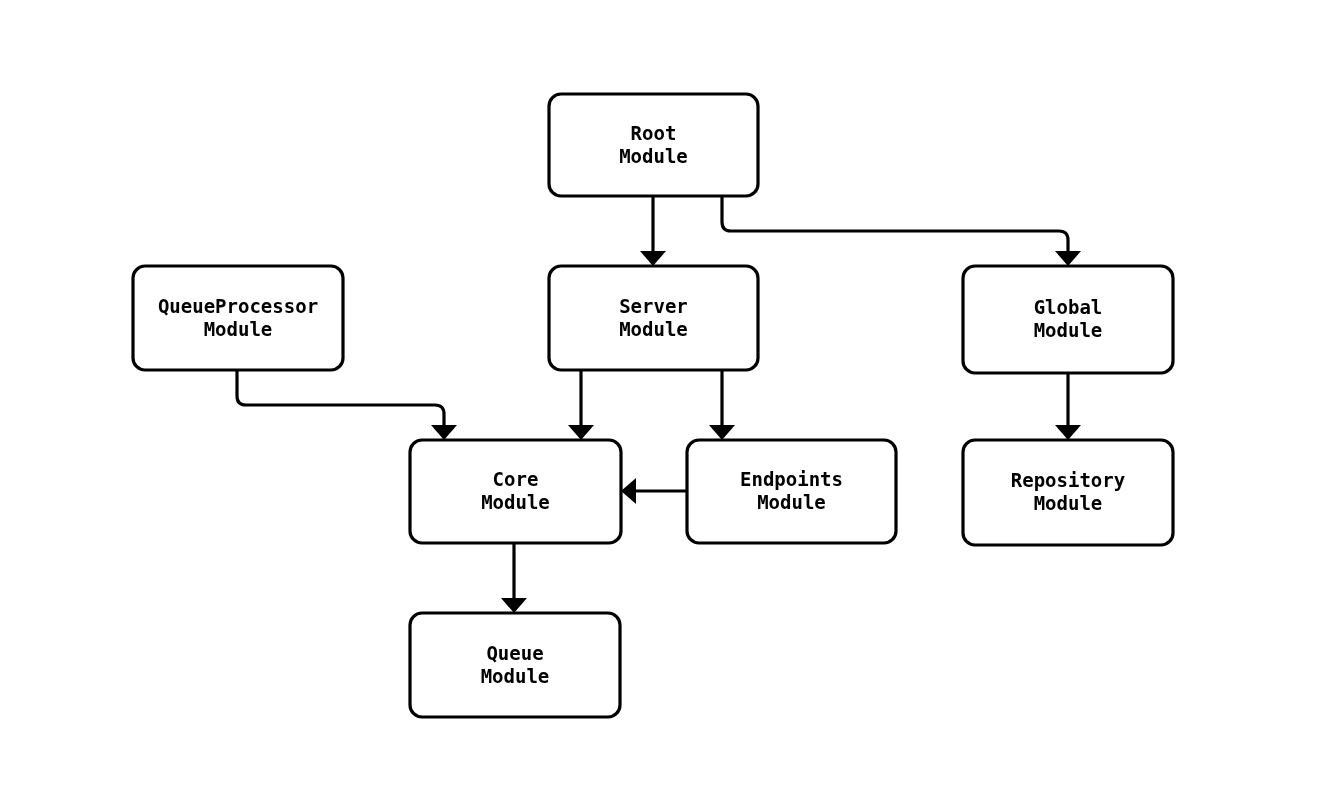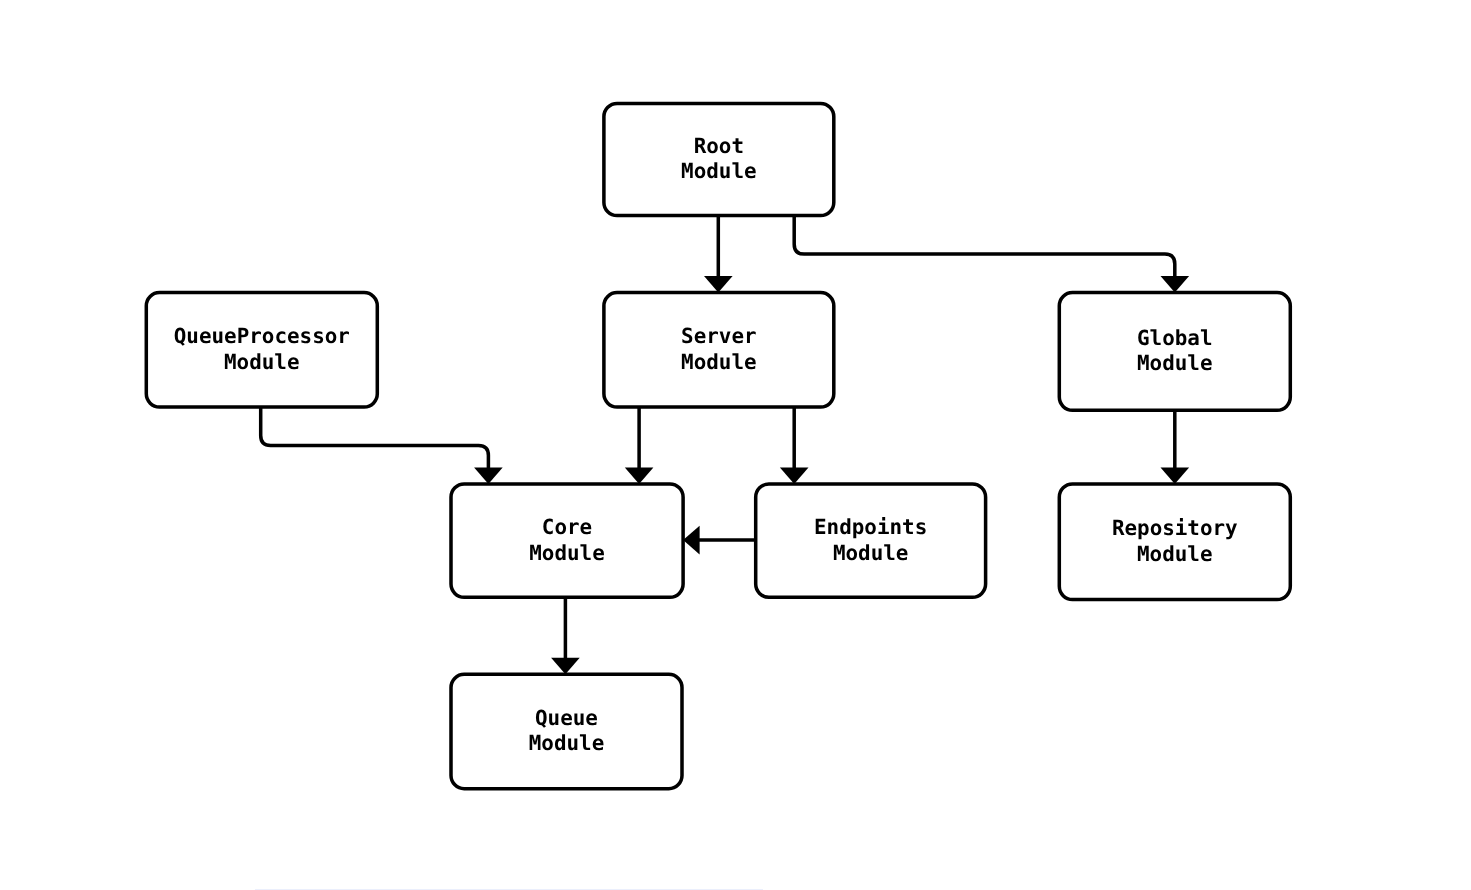--- a/index.html
+++ b/index.html
@@ -11,21 +11,21 @@
   body {
     width: 1337px;
     height: 809px;
     overflow: hidden;
     font-family: "DejaVu Sans Mono", "Liberation Mono", monospace;
   }
   #diagram-root {
     position: relative;
     width: 1204px;
     height: 809px;
-    background: #1d4ed8;
+    background: #d946ef;
   }
   svg#diagram-canvas {
     display: block;
     width: 1337px;
     height: 809px;
     background: #ffffff;
   }
   .node-box {
     fill: #ffffff;
     stroke: #000000;

